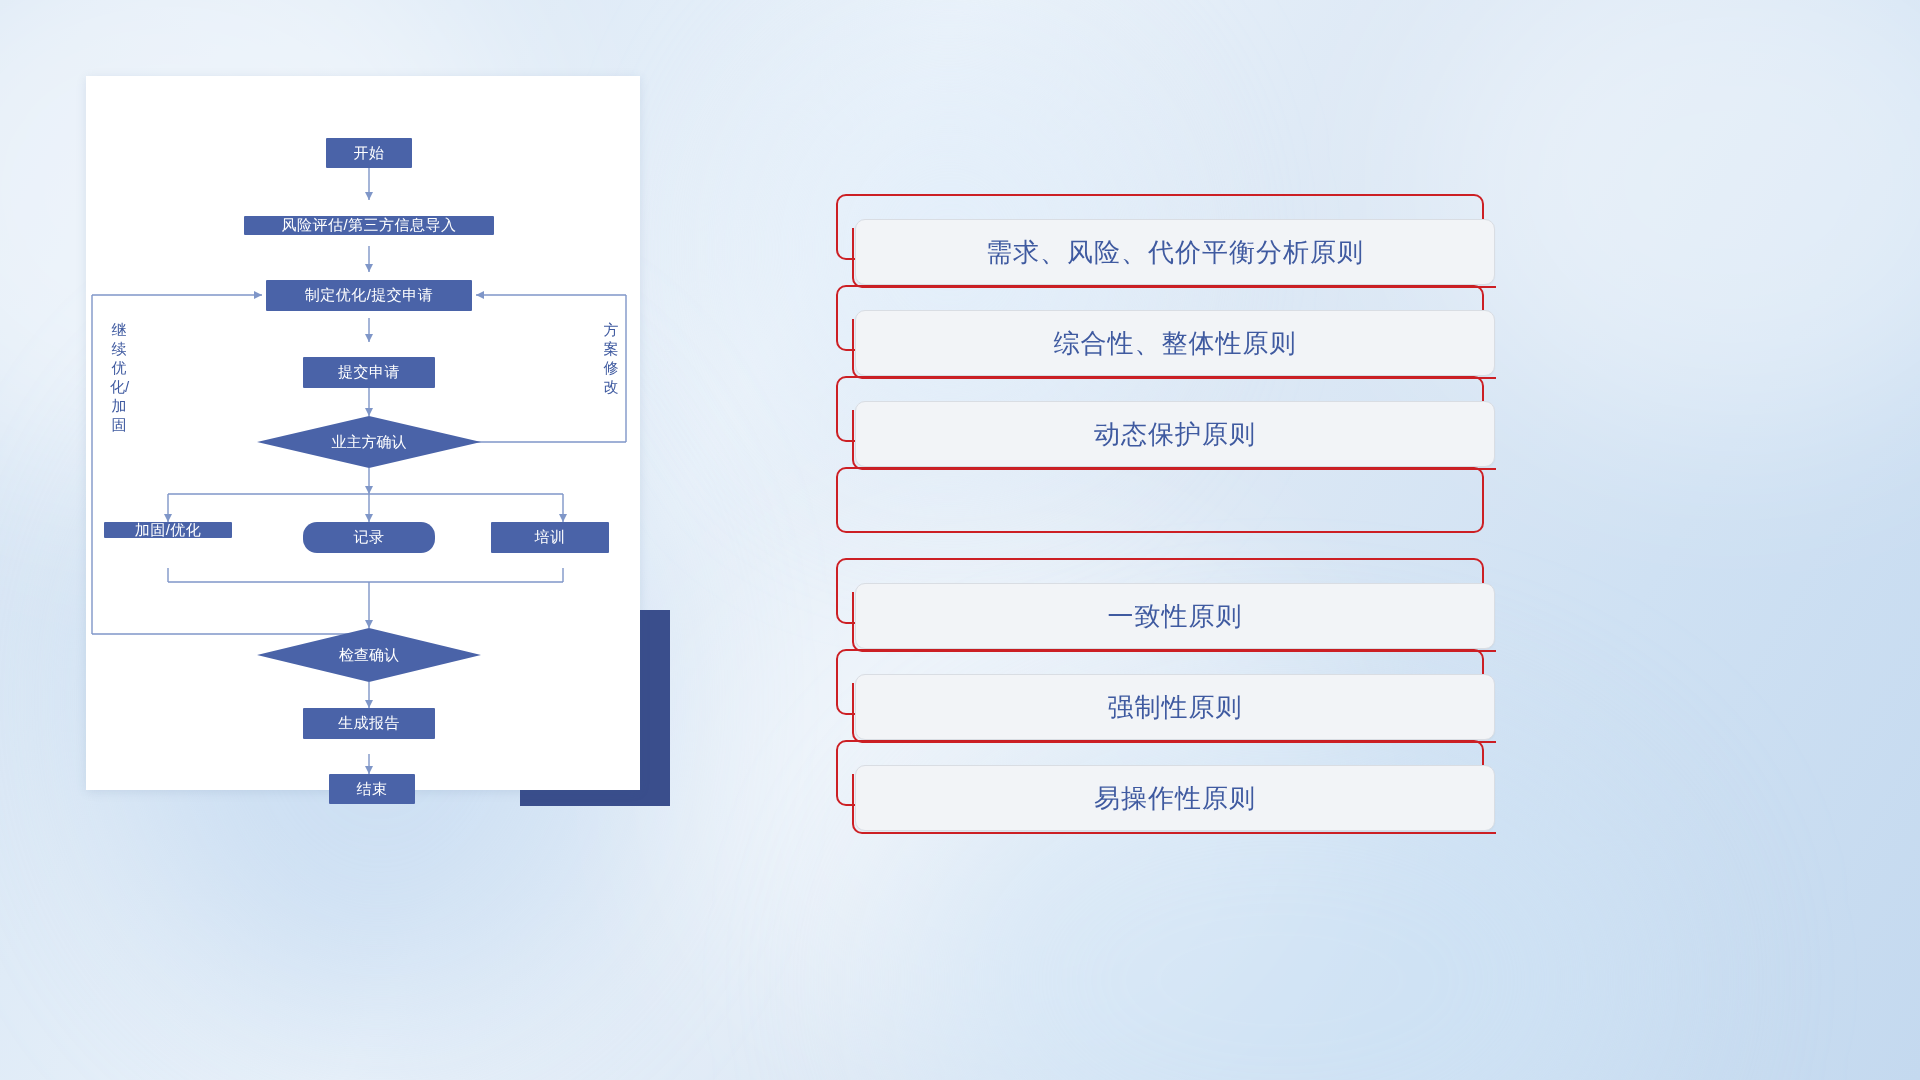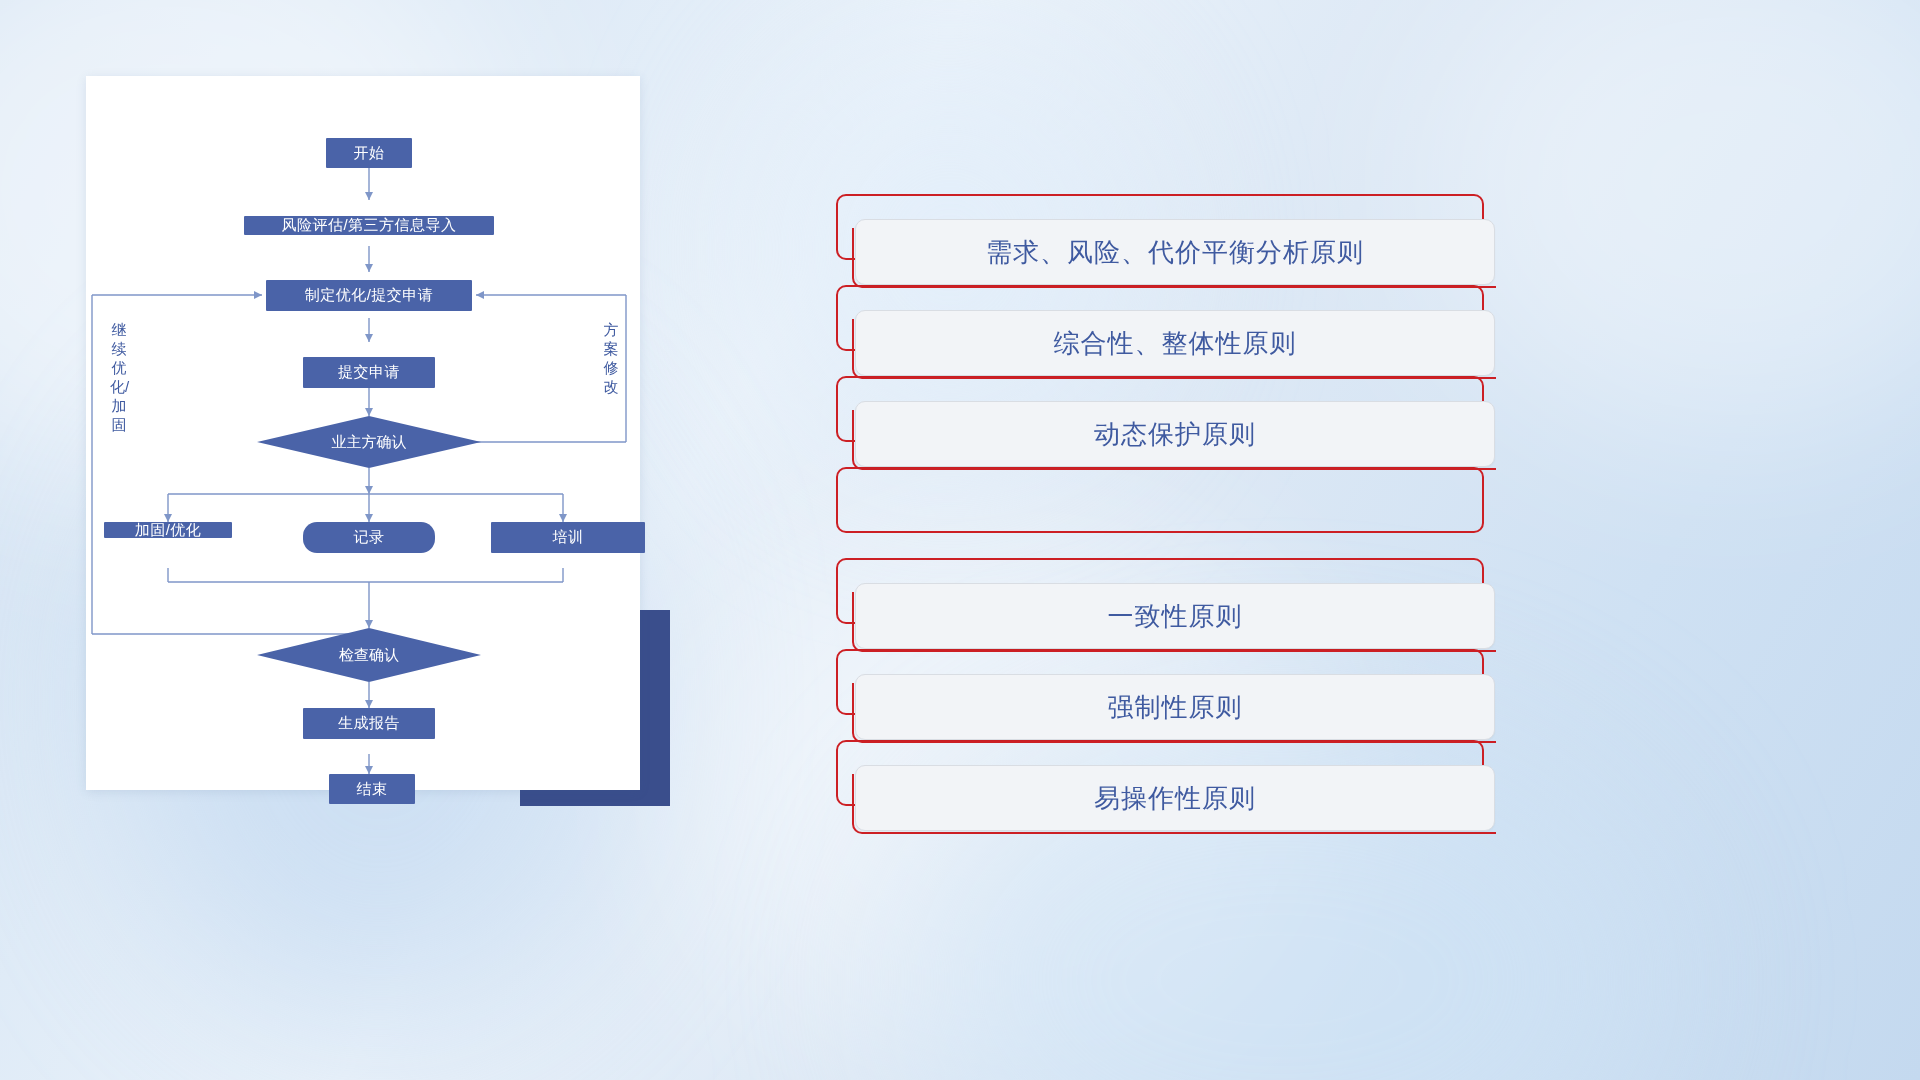--- a/index.html
+++ b/index.html
@@ -269,21 +269,21 @@
       </div>
 
       <div class="node" style="left:18px; top:446px; width:128px; height:16px;">
         <span>加固/优化</span>
       </div>
 
       <div class="node" style="left:217px; top:446px; width:132px; height:31px;border-radius:14px;">
         <span>记录</span>
       </div>
 
-      <div class="node" style="left:405px; top:446px; width:154px; height:31px;">
+      <div class="node" style="left:405px; top:446px; width:118px; height:31px;">
         <span>培训</span>
       </div>
 
       <div class="diamond-label" style="left:211px; top:566px; width:144px; height:26px;">
         <span>检查确认</span>
       </div>
 
       <div class="node" style="left:217px; top:632px; width:132px; height:31px;">
         <span>生成报告</span>
       </div>

